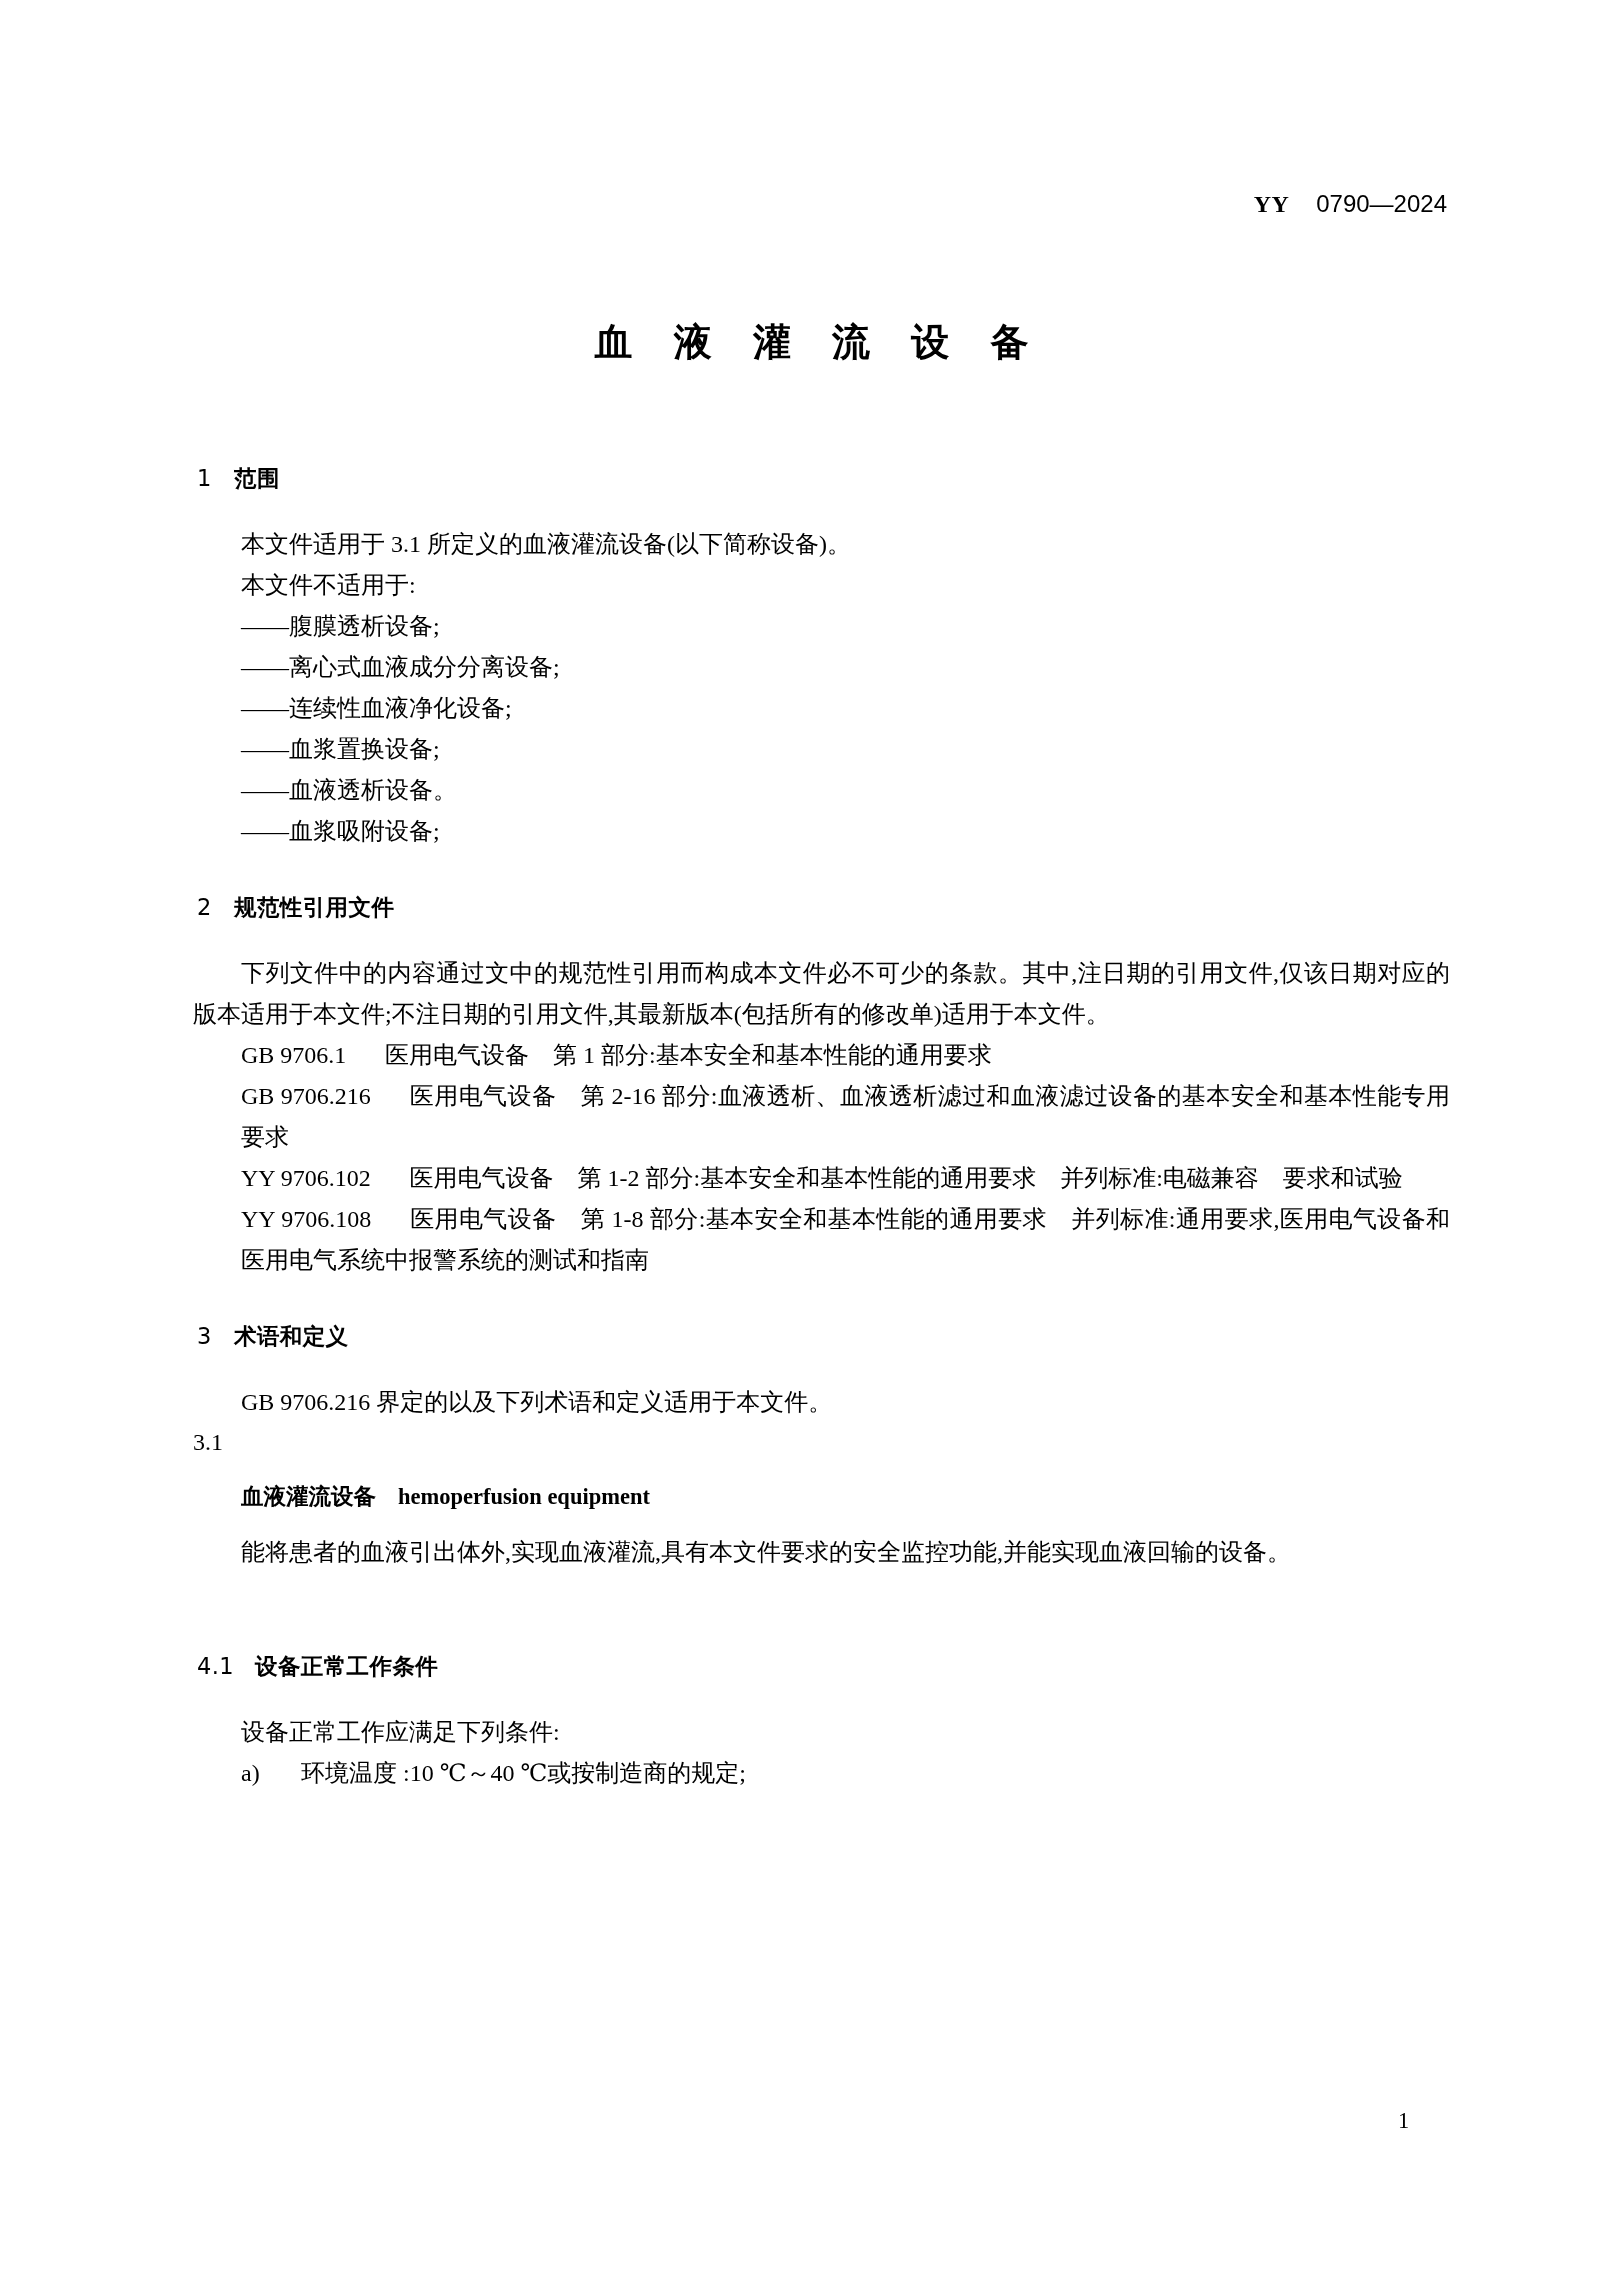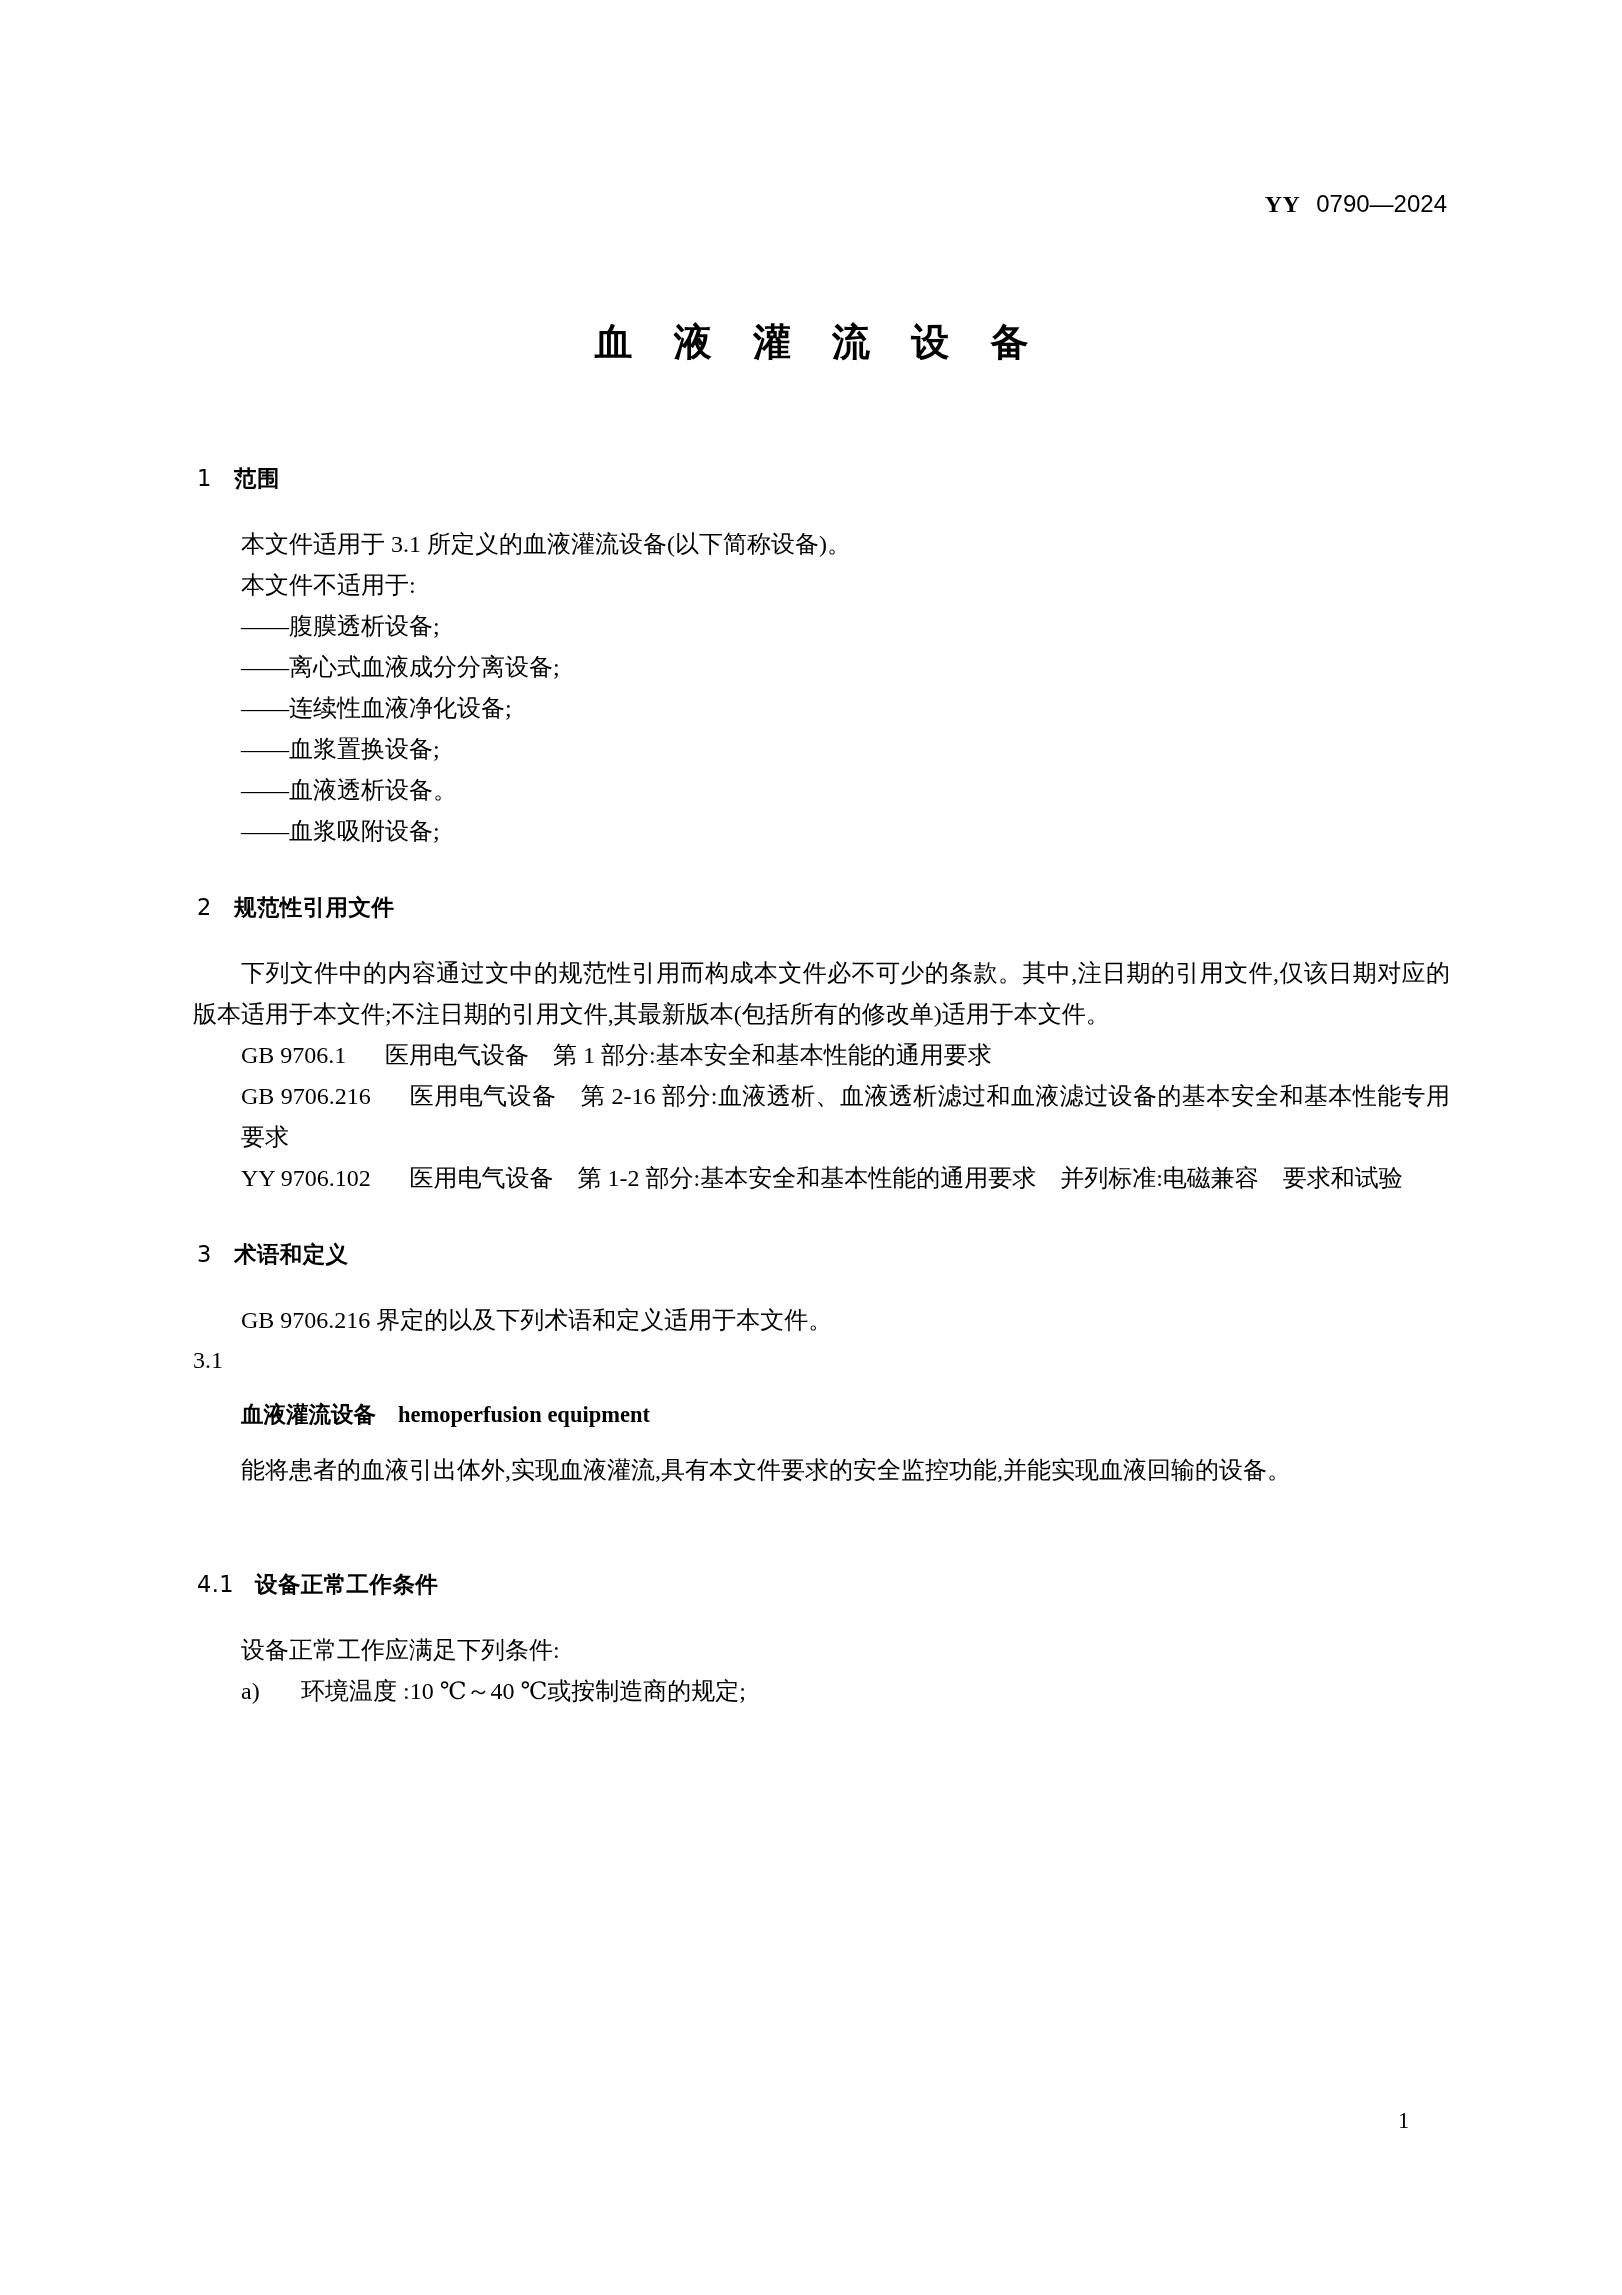--- a/index.html
+++ b/index.html
@@ -27,21 +27,21 @@
     letter-spacing: 0.4px;
     white-space: nowrap;
   }
   .running-header .std-code {
     font-weight: bold;
     font-family: "Liberation Serif", "DejaVu Serif", serif;
   }
   .running-header .std-num {
     font-family: "Liberation Sans", "DejaVu Sans", sans-serif;
     font-weight: normal;
-    margin-left: 16px;
+    margin-left: 27px;
     letter-spacing: 0px;
   }
 
   
   .doc-title {
     position: absolute;
     top: 317px;
     left: 0;
     width: 100%;
     text-align: center;
@@ -175,20 +175,21 @@
     <div class="sp-l"></div>
 
     <h2 class="sec">
       <span class="num">2</span><span class="tt">规范性引用文件</span>
     </h2>
     <div class="sp-m"></div>
     <p class="body indent">下列文件中的内容通过文中的规范性引用而构成本文件必不可少的条款。其中,注日期的引用文件,仅该日期对应的版本适用于本文件;不注日期的引用文件,其最新版本(包括所有的修改单)适用于本文件。</p>
     <p class="ref-line"><span class="code">GB 9706.1</span><span class="gap"></span><span>医用电气设备　第 1 部分:基本安全和基本性能的通用要求</span></p>
     <p class="ref-line"><span class="code">GB 9706.216</span><span class="gap"></span><span>医用电气设备　第 2-16 部分:血液透析、血液透析滤过和血液滤过设备的基本安全和基本性能专用要求</span></p>
     <p class="ref-line"><span class="code">YY 9706.102</span><span class="gap"></span><span>医用电气设备　第 1-2 部分:基本安全和基本性能的通用要求　并列标准:电磁兼容　要求和试验</span></p>
+    <p class="ref-line"><span class="code">YY 9706.108</span><span class="gap"></span><span>医用电气设备　第 1-8 部分:基本安全和基本性能的通用要求　并列标准:通用要求,医用电气设备和医用电气系统中报警系统的测试和指南</span></p>
 
     <div class="sp-l"></div>
 
     <h2 class="sec">
       <span class="num">3</span><span class="tt">术语和定义</span>
     </h2>
     <div class="sp-m"></div>
     <p class="body indent">GB 9706.216 界定的以及下列术语和定义适用于本文件。</p>
     <p class="term-num">3.1</p>
     <p class="term-line"><span>血液灌流设备</span><span class="en">hemoperfusion equipment</span></p>

